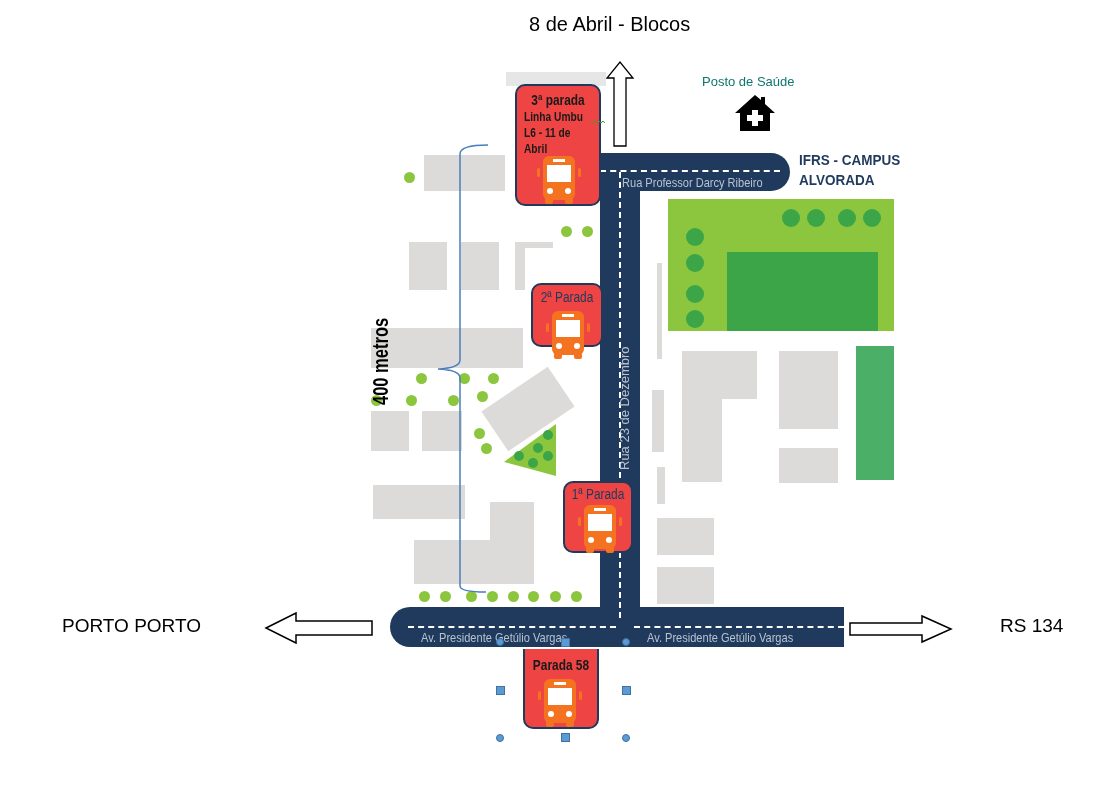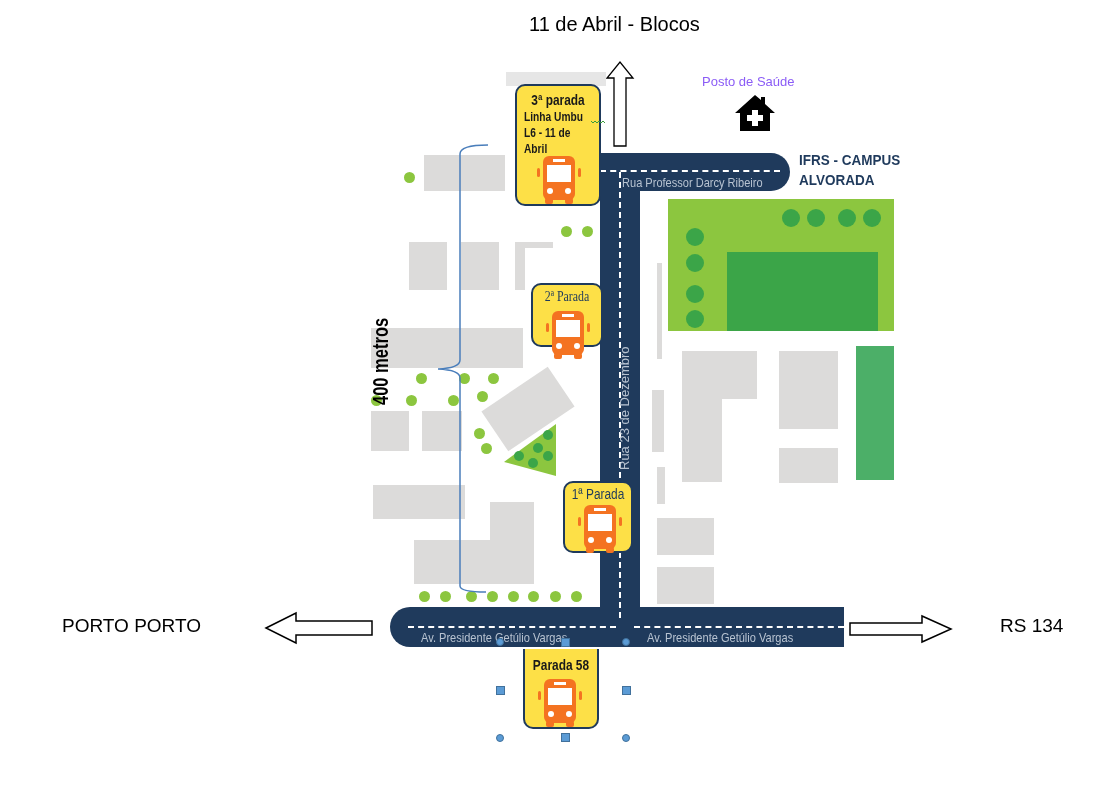--- a/index.html
+++ b/index.html
@@ -3,39 +3,39 @@
   <meta charset="utf-8">
   <style>
     html, body { margin:0; padding:0; background:#ffffff; }
     body { width:1120px; height:785px; position:relative; overflow:hidden; font-family:"Liberation Sans", sans-serif; }
     .abs { position:absolute; }
     .bldg { position:absolute; background:#dcdbda; }
     .tree { position:absolute; width:11px; height:11px; border-radius:50%; background:#8cc63f; }
     .dtree { position:absolute; width:18px; height:18px; border-radius:50%; background:#3ba548; }
     .road { position:absolute; background:#1f3a5c; }
     .roadlabel { position:absolute; color:#b8c3d1; font-family:"Liberation Sans", sans-serif; font-size:13px; white-space:nowrap; transform:scaleX(0.85); transform-origin:left center; }
-    .stop { position:absolute; background:#fde047; border:2px solid #1f3a5c; border-radius:10px; box-sizing:border-box; }
+    .stop { position:absolute; background:#ef4444; border:2px solid #1f3a5c; border-radius:10px; box-sizing:border-box; }
     .stop-label { position:absolute; left:0; right:0; text-align:center; color:#1f3a5c; font-size:14px; white-space:nowrap; }
     .bus { position:absolute; }
     .handle-sq { position:absolute; width:7px; height:7px; background:#5b9bd5; border:1px solid #41719c; }
     .handle-ci { position:absolute; width:8px; height:8px; border-radius:50%; background:#5b9bd5; border:1px solid #41719c; box-sizing:border-box; }
     .big-label { position:absolute; font-family:"Liberation Sans", sans-serif; color:#000; font-size:19px; white-space:nowrap; }
   </style>
 </head>
 <body>
 
-<div class="big-label" style="left:529px; top:13px; font-size:20px;">11 de Abril - Blocos</div>
+<div class="big-label" style="left:529px; top:13px; font-size:20px;">8 de Abril - Blocos</div>
 
 <svg class="abs" style="left:605px; top:60px;" width="30" height="90">
   <polygon points="9,86 9,18 2,18 15,2 28,18 21,18 21,86" fill="#fff" stroke="#000" stroke-width="1.3"></polygon>
 </svg>
 
 <div class="bldg" style="left:506px; top:72px; width:100px; height:14px; background:#e6e6e6;"></div>
 
-<div class="abs" style="left:702px; top:74px; font-size:13px; color:#8b5cf6;">Posto de Saúde</div>
+<div class="abs" style="left:702px; top:74px; font-size:13px; color:#0f766e;">Posto de Saúde</div>
 <svg class="abs" style="left:733px; top:93px;" width="44" height="40">
   <polygon points="22,2 2,20 7,20 7,38 37,38 37,20 42,20 32,11 32,4 28,4 28,7" fill="#000"></polygon>
   <rect x="19" y="17" width="6" height="16" fill="#fff"></rect>
   <rect x="14" y="22" width="16" height="6" fill="#fff"></rect>
 </svg>
 
 <div class="abs" style="left:799px; top:150px; font-size:15px; font-weight:bold; color:#1f3a5c; line-height:20px; transform:scaleX(0.9); transform-origin:left;">
   <div>IFRS - CAMPUS</div>
   <div>ALVORADA</div>
 </div>
@@ -140,21 +140,21 @@
     <rect x="3" y="12" width="3" height="9" rx="1.5" fill="#f47321"></rect>
     <rect x="44" y="12" width="3" height="9" rx="1.5" fill="#f47321"></rect>
     <rect x="11" y="42" width="8" height="6" rx="2" fill="#f47321"></rect>
     <rect x="31" y="42" width="8" height="6" rx="2" fill="#f47321"></rect>
   </svg>
 </div>
 <svg class="abs" style="left:591px; top:119px;" width="16" height="6">
   <path d="M0,2 L2,4 L4,2 L6,4 L8,2 L10,4 L12,2 L14,4" fill="none" stroke="#3a9b3a" stroke-width="1"></path>
 </svg>
 
-<div class="stop" style="left:531px; top:283px; width:72px; height:64px;font-family:Liberation Serif, serif;">
+<div class="stop" style="left:531px; top:283px; width:72px; height:64px;">
   <div class="stop-label" style="top:4px; transform:scaleX(0.85);">2ª Parada</div>
   <svg class="bus" style="left:10px; top:26px;" width="50" height="50">
     <rect x="9" y="0" width="32" height="44" rx="6" fill="#f47321"></rect>
     <rect x="13" y="9" width="24" height="17" fill="#fff"></rect>
     <rect x="19" y="3" width="12" height="3" fill="#fff"></rect>
     <circle cx="16" cy="35" r="3" fill="#fff"></circle>
     <circle cx="34" cy="35" r="3" fill="#fff"></circle>
     <rect x="3" y="12" width="3" height="9" rx="1.5" fill="#f47321"></rect>
     <rect x="44" y="12" width="3" height="9" rx="1.5" fill="#f47321"></rect>
     <rect x="11" y="42" width="8" height="6" rx="2" fill="#f47321"></rect>

